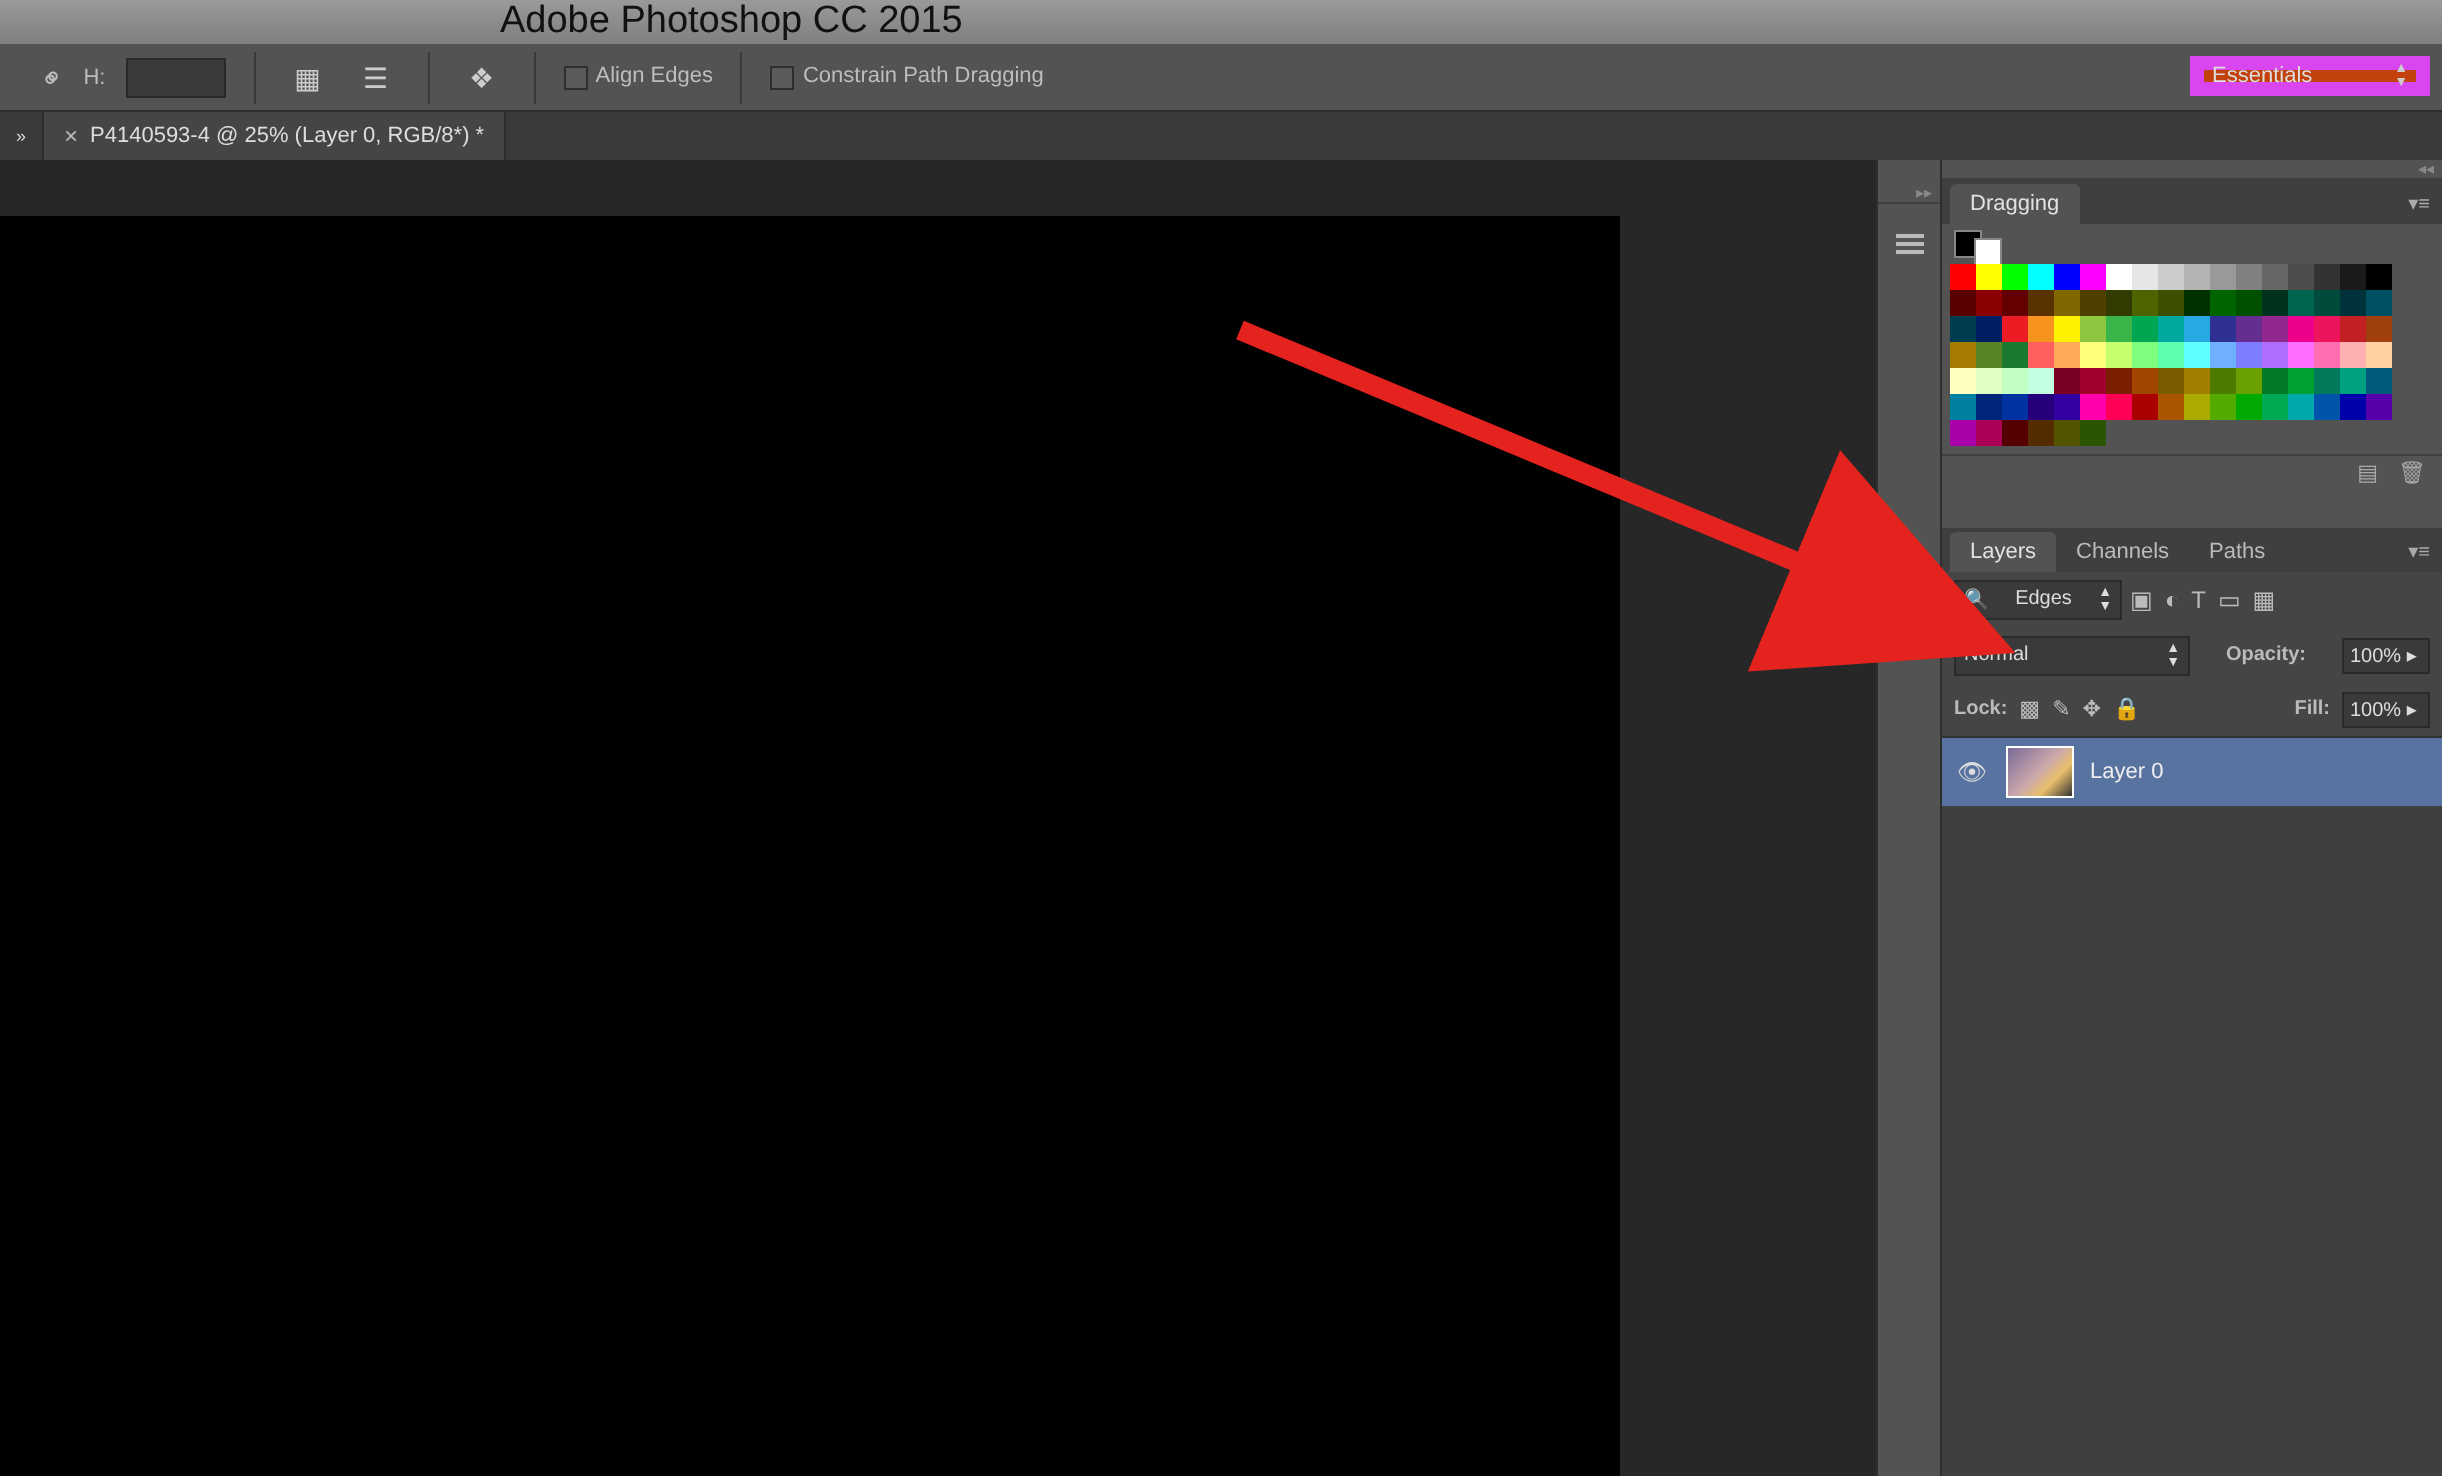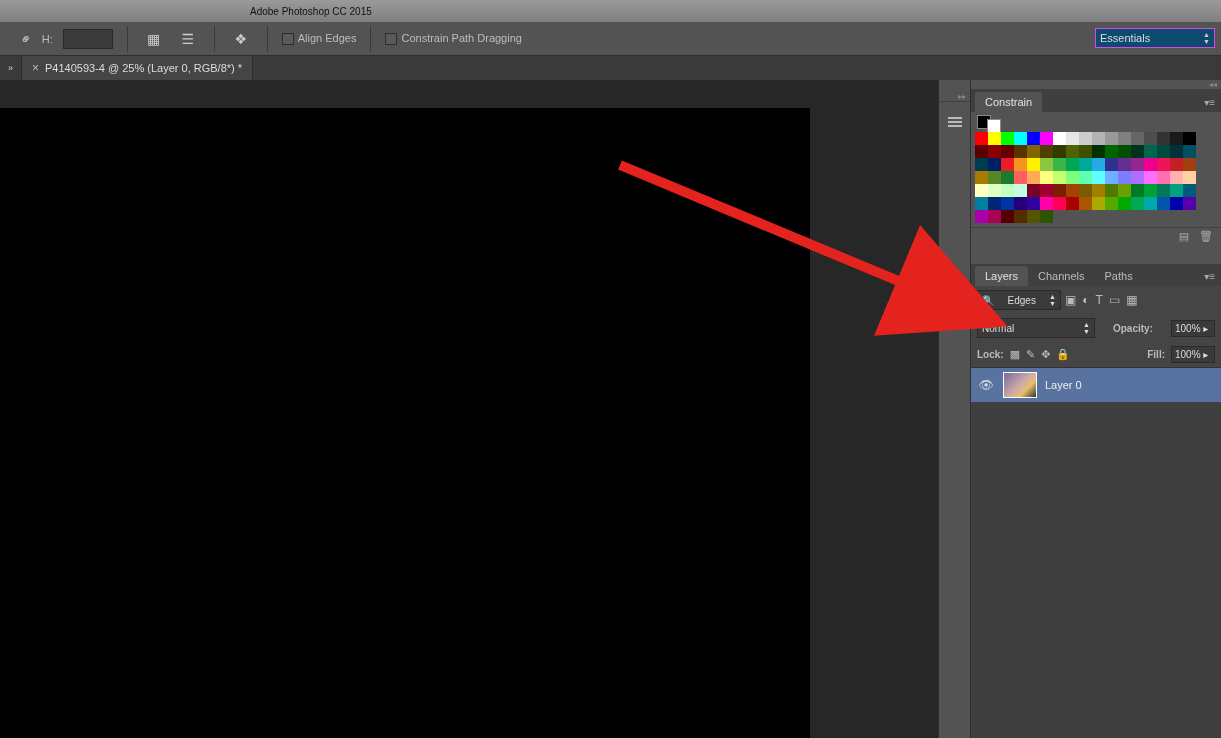--- a/index.html
+++ b/index.html
@@ -1,27 +1,27 @@
 <!DOCTYPE html>
 <html><head>
 <meta charset="utf-8">
 <style>
   * { margin:0; padding:0; box-sizing:border-box; font-family: "Lucida Grande", Arial, sans-serif; }
   body { width:1221px; height:738px; background:#535353; color:#ccc; font-size:11px; overflow:hidden; position:relative;}
   
-  .menubar { height:22px; background:linear-gradient(#9a9a9a,#7f7f7f); display:flex; align-items:center; padding-left:250px; color:#111; font-size:10px;}
+  .menubar { height:22px; background:linear-gradient(#9a9a9a,#7f7f7f); display:flex; align-items:center; padding-left:250px; color:#111; font-size:19px;}
   
   .optbar { height:34px; background:#535353; border-bottom:1px solid #2e2e2e; display:flex; align-items:center; gap:10px; padding-left:20px; color:#bdbdbd;}
   .link-icon { transform:rotate(-45deg); display:inline-block; font-size:14px;}
   .optbar .iconbtn{ width:24px; height:24px; display:flex; align-items:center; justify-content:center; color:#ccc; font-size:14px; background:#535353;}
   .numfield{ width:50px; height:20px; background:#3a3a3a; border:1px solid #2a2a2a; display:inline-block;}
   .sep{ width:1px; height:26px; background:#3a3a3a; margin:0 4px;}
   .chk{ width:12px; height:12px; border:1px solid #2e2e2e; background:#5a5a5a; display:inline-block; margin-right:4px; vertical-align:middle;}
   .optlabel{font-size:11px; color:#bdbdbd;}
-  .workspace-select{ position:absolute; right:6px; top:28px; width:120px; height:20px; background:#0c4a6e; border:1px solid #d946ef; color:#ddd; font-size:11px; padding:2px 4px; display:flex; align-items:center; justify-content:space-between;}
+  .workspace-select{ position:absolute; right:6px; top:28px; width:120px; height:20px; background:#c2410c; border:7px solid #d946ef; color:#ddd; font-size:11px; padding:2px 4px; display:flex; align-items:center; justify-content:space-between;}
   .ws-arrows{font-size:7px; line-height:7px; color:#ccc;}
   
   .doctabs{ height:24px; background:#3a3a3a; display:flex; align-items:stretch;}
   .doctabs .tab{ display:flex; align-items:center; gap:6px; padding:0 10px; background:#454545; color:#ddd; font-size:11px; border-right:1px solid #2e2e2e;}
   .doctabs .tab.first{ background:#3a3a3a; width:22px; justify-content:center;}
   .doctabs .close{ color:#bbb; font-size:12px;}
   
   .main { position:absolute; top:80px; left:0; right:0; bottom:0; display:flex;}
   .canvaswrap{ flex:1; background:#272727; position:relative; overflow:hidden;}
   .canvas{ position:absolute; top:28px; left:0; width:810px; bottom:0; background:#000;}
@@ -109,21 +109,21 @@
         <span class="bar"></span>
         <span class="bar"></span>
         <span class="bar"></span>
       </div>
   </div>
 
   <div class="panels">
     <div class="panel-grip">◂◂</div>
 
     <div class="panel-tabs">
-      <div class="ptab active">Constrain</div>
+      <div class="ptab active">Dragging</div>
       <div class="pmenu">▾≡</div>
     </div>
     <div class="panel-body">
       <div class="fgbg">
         <span class="sw" style="background:#000"></span>
         <span class="sw" style="background:#fff;margin-left:-4px;margin-top:4px;"></span>
       </div>
       <div class="swatch-grid" id="swatch-grid">
           <div class="c" style="background: rgb(255, 0, 0);"></div>
           <div class="c" style="background: rgb(255, 255, 0);"></div>

